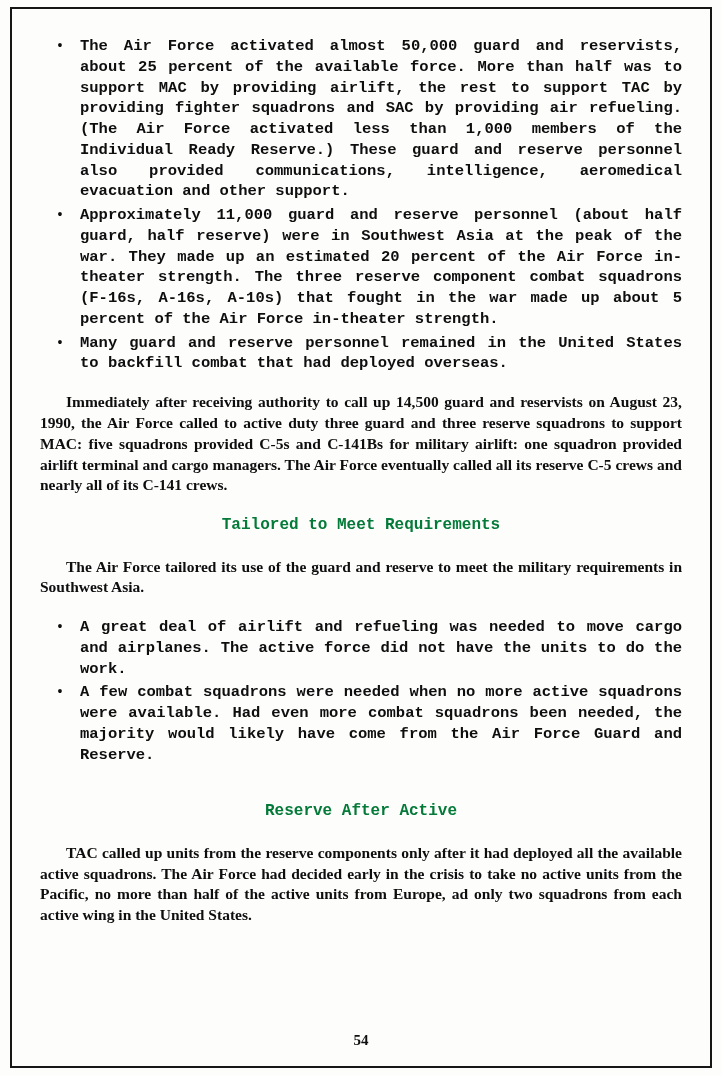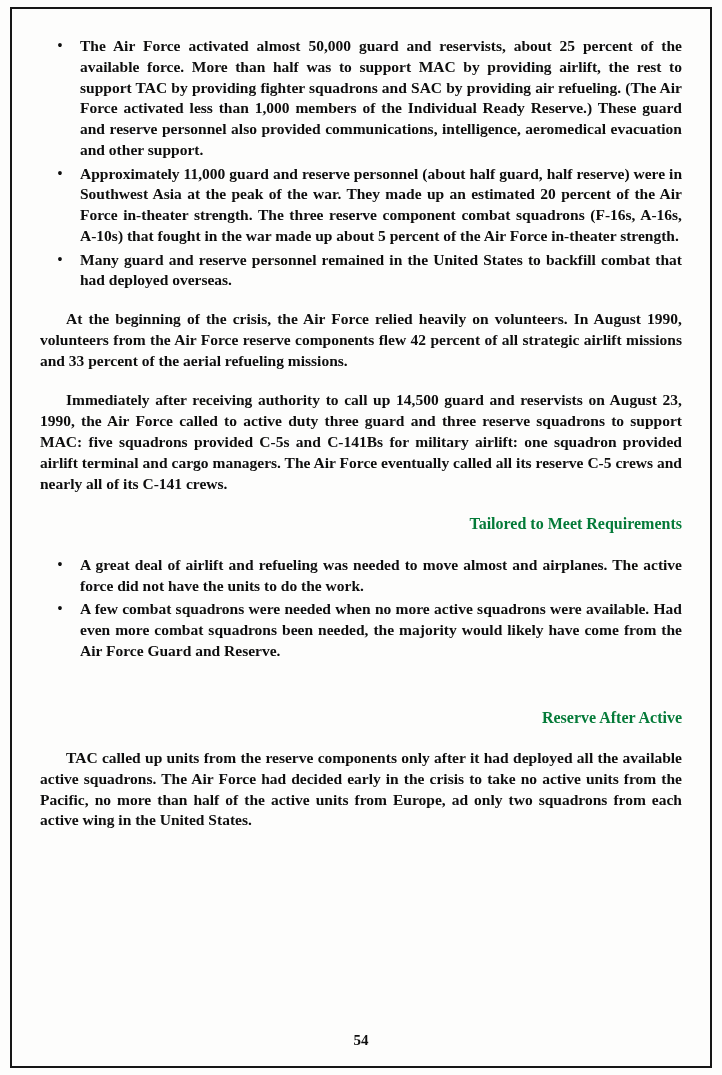--- a/index.html
+++ b/index.html
@@ -29,29 +29,30 @@
   }
   .bullet-group { margin-bottom:18px; }
   .bullet-item { display:flex; margin-bottom:3px; }
   .bullet-marker {
     flex:0 0 40px;
     width:40px;
     text-align:center;
     font-size:14px;
     line-height:1.48;
   }
-  .bullet-text { flex:1; text-align:justify; }
+  .bullet-text { flex:1; text-align:justify;font-family:Liberation Mono, monospace; }
   .para { text-indent:26px; margin-bottom:19px; text-align:justify; }
   .section-heading {
     font-size:16px;
     color:#047a38;
     margin:6px 0 20px 0;
-    text-align:right;
+    text-align:center;
+    font-family:Liberation Mono, monospace;
   }
-  .section-heading.extra-space { margin-top:45px; }
+  .section-heading.extra-space { margin-top:36px; }
   .page-number {
     position:absolute;
     bottom:26px; left:0; right:0;
     text-align:center;
     font-size:15px;
     color:#0e0e0e;
   }
 </style>
 </head>
 <body>
@@ -69,30 +70,30 @@
       <div class="bullet-item">
         <span class="bullet-marker">•</span>
         <span class="bullet-text">Approximately 11,000 guard and reserve personnel (about half guard, half reserve) were in Southwest Asia at the peak of the war. They made up an estimated 20 percent of the Air Force in-theater strength. The three reserve component combat squadrons (F-16s, A-16s, A-10s) that fought in the war made up about 5 percent of the Air Force in-theater strength.</span>
       </div>
       <div class="bullet-item">
         <span class="bullet-marker">•</span>
         <span class="bullet-text">Many guard and reserve personnel remained in the United States to backfill combat that had deployed overseas.</span>
       </div>
     </div>
 
-    <p class="para">At the beginning of the crisis, the Air Force relied heavily on volunteers. In August 1990, volunteers from the Air Force reserve components flew 42 percent of all strategic airlift missions and 33 percent of the aerial refueling missions.</p>
     <p class="para">Immediately after receiving authority to call up 14,500 guard and reservists on August 23, 1990, the Air Force called to active duty three guard and three reserve squadrons to support MAC: five squadrons provided C-5s and C-141Bs for military airlift: one squadron provided airlift terminal and cargo managers. The Air Force eventually called all its reserve C-5 crews and nearly all of its C-141 crews.</p>
 
     <h2 class="section-heading">Tailored to Meet Requirements</h2>
 
+    <p class="para">The Air Force tailored its use of the guard and reserve to meet the military requirements in Southwest Asia.</p>
 
     <div class="bullet-group">
       <div class="bullet-item">
         <span class="bullet-marker">•</span>
-        <span class="bullet-text">A great deal of airlift and refueling was needed to move almost and airplanes. The active force did not have the units to do the work.</span>
+        <span class="bullet-text">A great deal of airlift and refueling was needed to move cargo and airplanes. The active force did not have the units to do the work.</span>
       </div>
       <div class="bullet-item">
         <span class="bullet-marker">•</span>
         <span class="bullet-text">A few combat squadrons were needed when no more active squadrons were available. Had even more combat squadrons been needed, the majority would likely have come from the Air Force Guard and Reserve.</span>
       </div>
     </div>
 
     <h2 class="section-heading extra-space">Reserve After Active</h2>
 
     <p class="para">TAC called up units from the reserve components only after it had deployed all the available active squadrons. The Air Force had decided early in the crisis to take no active units from the Pacific, no more than half of the active units from Europe, ad only two squadrons from each active wing in the United States.</p>

